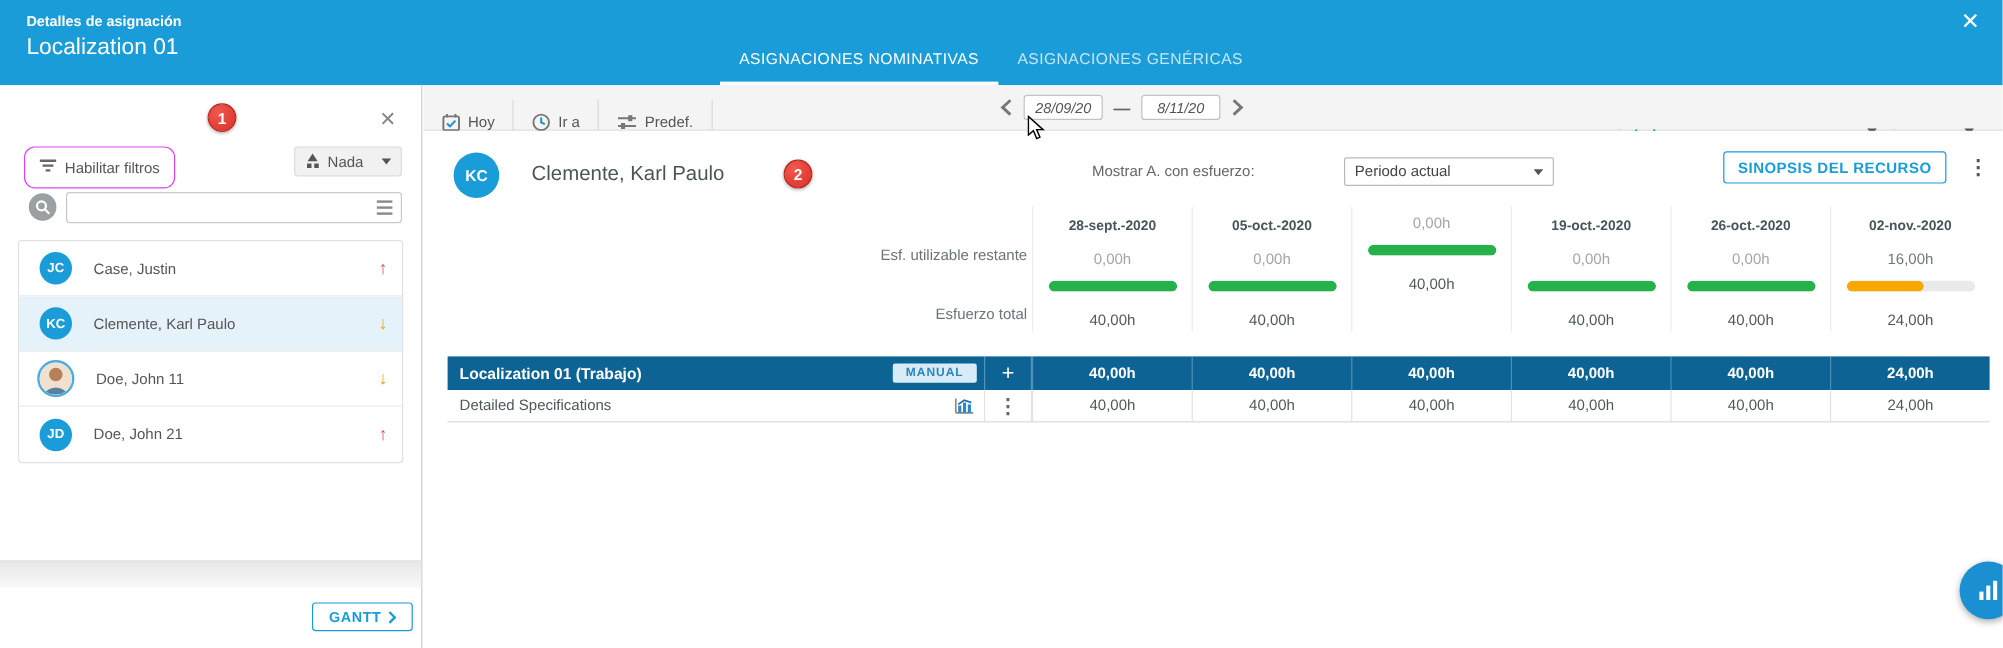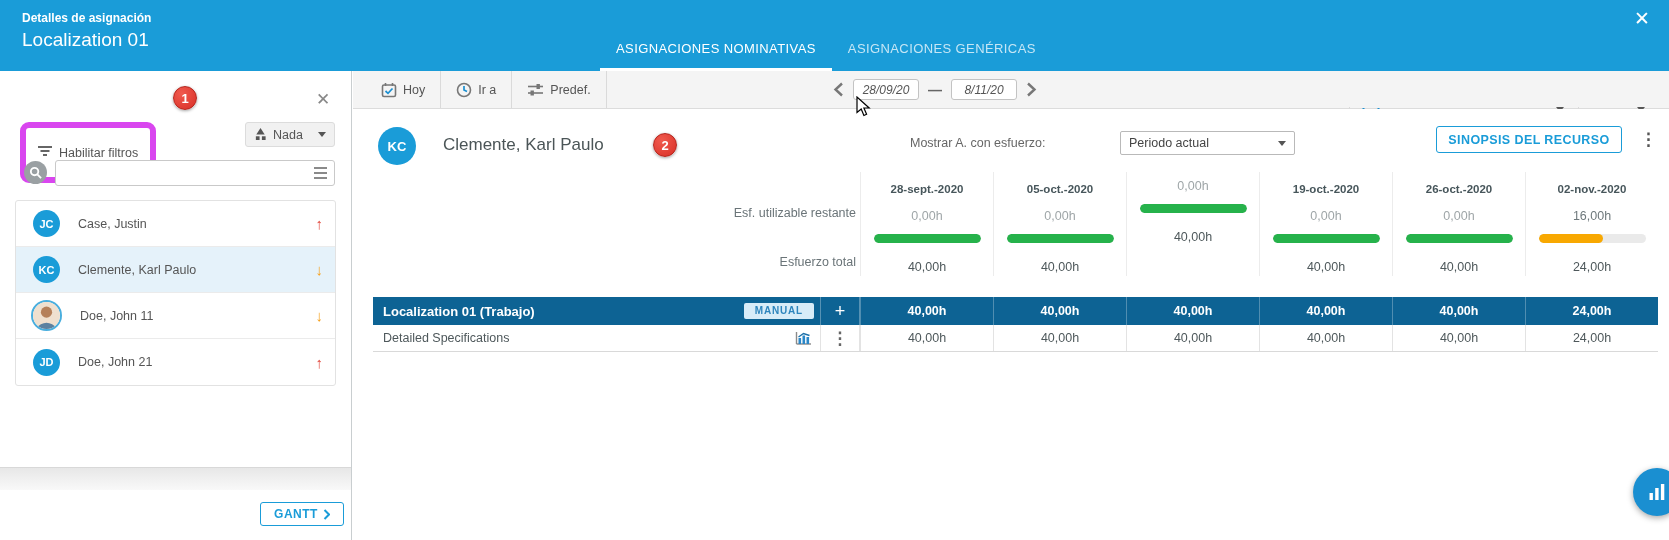--- a/index.html
+++ b/index.html
@@ -17,22 +17,22 @@
   .tab.active{color:#fff;border-bottom:3px solid #fff;}
   .hclose{position:absolute;left:1634px;top:9px;color:#fff;font-size:19px;cursor:pointer;line-height:1;}
 
   
   .sidebar{position:absolute;left:0;top:71px;width:352px;bottom:0;background:#fff;
            border-right:1px solid #c9ced0;box-sizing:border-box;}
   .badge{width:24px;height:24px;border-radius:50%;background:radial-gradient(circle at 35% 30%,#f05a4e,#d92f26);
          border:1px solid #b3261e;color:#fff;font-size:13px;font-weight:bold;text-align:center;line-height:24px;
          box-shadow:0 1px 3px rgba(0,0,0,.35);box-sizing:border-box;}
   .sb-close{left:316px;top:18px;color:#888;font-size:17px;cursor:pointer;}
-  .filter-btn{left:20px;top:51px;height:25px;padding:12px 12px;display:inline-flex;align-items:center;gap:7px;
-              background:#fff;border:6px solid #d946ef;border-radius:9px;color:#555;font-size:12.5px;cursor:pointer;}
+  .filter-btn{left:20px;top:51px;height:25px;padding:4px 12px;display:inline-flex;align-items:center;gap:7px;
+              background:#fff;border:1px solid #d946ef;border-radius:9px;color:#555;font-size:12.5px;cursor:pointer;}
   .nada-btn{left:245px;top:51px;width:90px;height:25px;display:inline-flex;align-items:center;gap:6px;
             background:#f1f1f1;border:1px solid #dcdcdc;border-radius:3px;color:#555;font-size:12.5px;
             padding:0 8px;box-sizing:border-box;cursor:pointer;}
   .caret{width:0;height:0;border-left:4px solid transparent;border-right:4px solid transparent;border-top:5px solid #555;}
   .search-circle{left:24px;top:90px;width:23px;height:23px;border-radius:50%;background:#9aa0a3;
                  display:flex;align-items:center;justify-content:center;cursor:pointer;}
   .search-box{left:55px;top:89px;width:280px;height:26px;border:1px solid #c9c9c9;border-radius:3px;
               box-sizing:border-box;display:flex;align-items:center;background:#fff;}
   .search-box input{flex:1;border:none;outline:none;height:100%;padding:0 6px;font-size:12px;
                     font-family:"Liberation Sans",sans-serif;background:transparent;}
@@ -52,21 +52,21 @@
   .trend.down{color:#f6a21f;}
   .scroll-strip{left:0;top:396px;width:351px;height:22px;
                 background:linear-gradient(#e7e7e7,#f9f9f9);border-top:1px solid #d8d8d8;}
   .gantt-btn{left:260px;top:431px;width:84px;height:24px;background:#fff;border:1px solid #1a9cd8;border-radius:3px;
              color:#1a9cd8;font-size:12px;font-weight:bold;letter-spacing:.5px;display:flex;align-items:center;
              justify-content:center;gap:5px;cursor:pointer;box-sizing:border-box;}
 
   
   .toolbar{position:absolute;left:353px;top:71px;width:1316px;height:38px;background:#f4f4f4;
            border-bottom:1px solid #dcdcdc;box-sizing:border-box;}
-  .tb-left{position:absolute;left:0;top:0;height:100%;display:flex;align-items:center;padding-left:13px;}
+  .tb-left{position:absolute;left:0;top:12px;height:100%;display:flex;align-items:center;}
   .tb-btn{display:flex;align-items:center;gap:6px;padding:0 15px;height:100%;color:#555;font-size:12.5px;cursor:pointer;}
   .vdiv{width:1px;height:100%;background:#dadada;}
   .datenav{position:absolute;left:480px;top:0;height:100%;display:flex;align-items:center;gap:9px;}
   .date-input{width:66px;height:21px;border:1px solid #c3c3c3;border-radius:3px;background:#fff;color:#555;
               font-size:12px;font-style:italic;text-align:center;font-family:"Liberation Sans",sans-serif;box-sizing:border-box;}
   .dash{color:#666;font-size:14px;font-weight:bold;}
   .tb-right{position:absolute;right:24px;top:8px;height:100%;display:flex;align-items:flex-start;margin-top:28px;}
   .tb-right .lbl{color:#666;font-size:12.5px;}
   .tb-right .val{color:#444;font-size:12.5px;}
   .chev{cursor:pointer;display:flex;align-items:center;}

